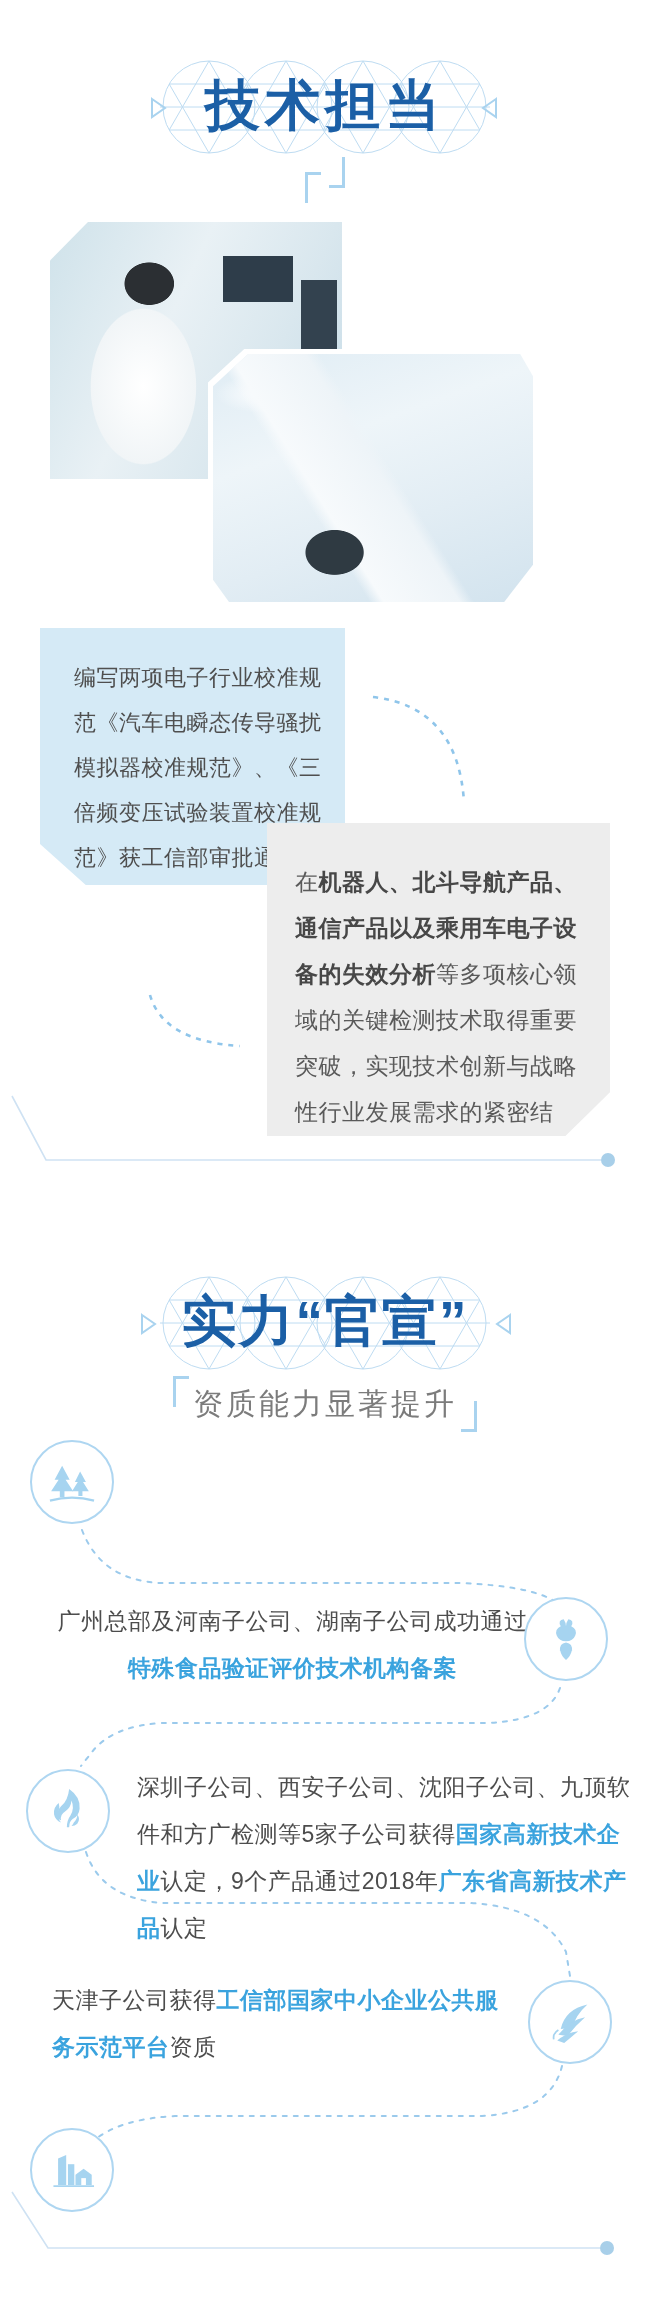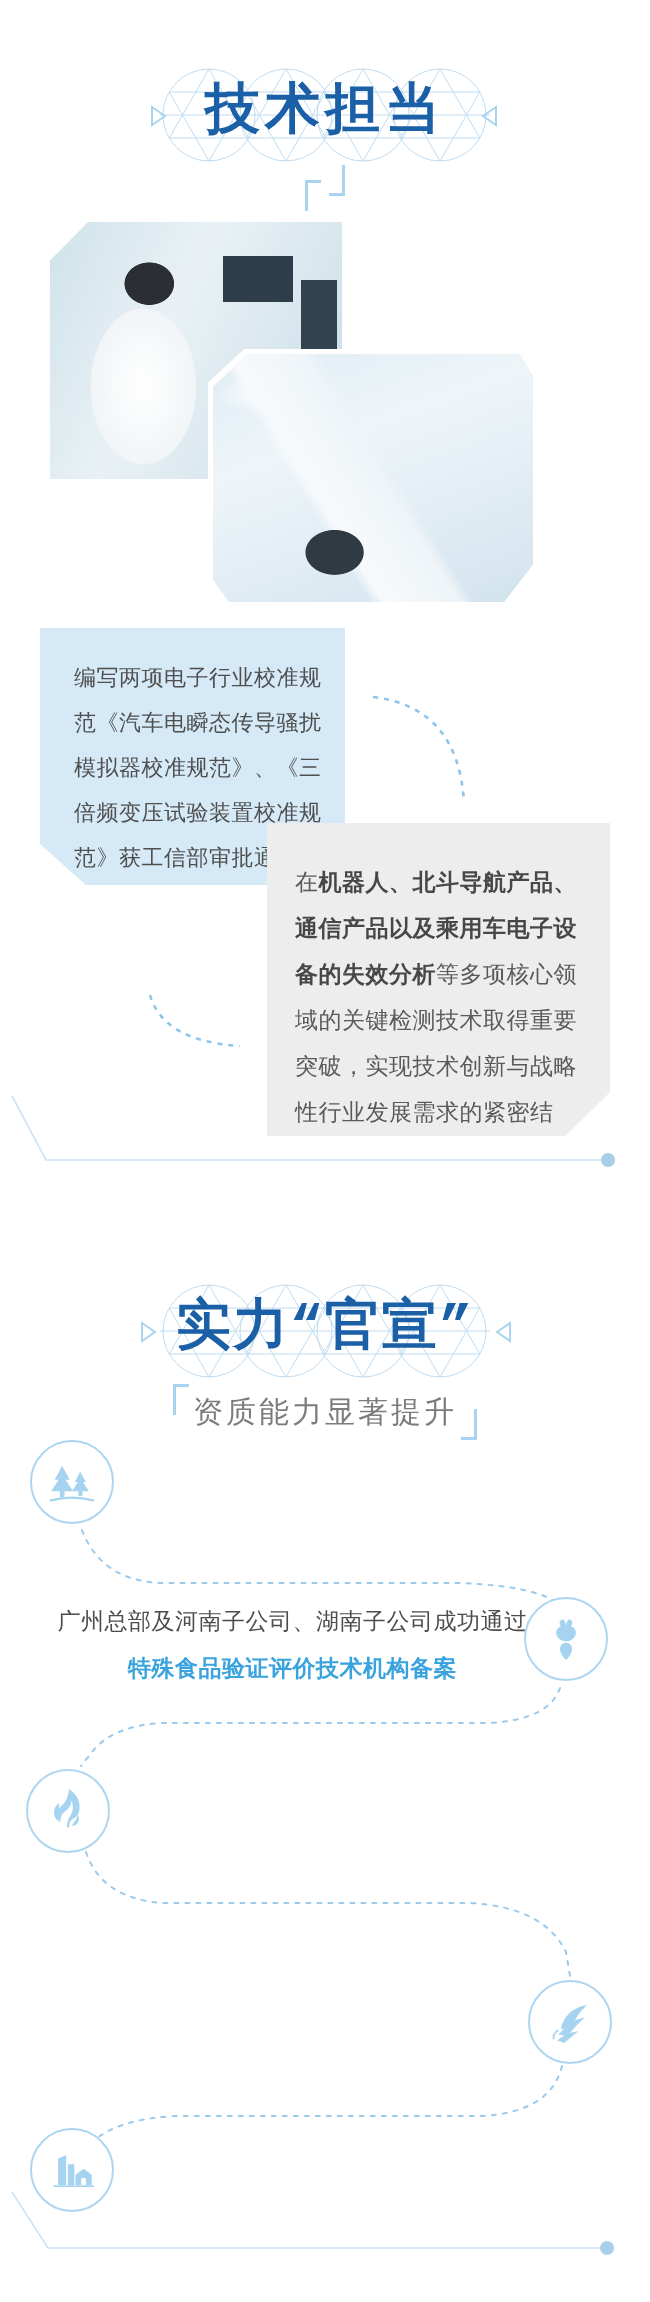--- a/index.html
+++ b/index.html
@@ -12,22 +12,22 @@
   .divider-line{stroke:#cfe2f3;stroke-width:1.6;fill:none;}
   .divider-dot{fill:#a8cfe9;}
   .dashed-arc{stroke:#8fc5ea;stroke-width:2.6;fill:none;stroke-dasharray:5 6;}
   .connector{stroke:#9bcaec;stroke-width:2;fill:none;stroke-dasharray:4 7;stroke-linecap:round;}
   
   .header{position:absolute;left:0;width:100%;text-align:center;}
   .hd-row{position:relative;height:118px;}
   .hd-deco{position:absolute;left:50%;top:5px;transform:translateX(-50%);}
   .deco-stroke{stroke:#bedcf2;stroke-width:1;fill:none;}
   .hd-title{
-    position:relative;z-index:2;margin:16px;height:118px;line-height:114px;
-    font-size:55px;font-weight:900;color:#1b5fa6;letter-spacing:5px;font-family:Liberation Mono, monospace;
+    position:relative;z-index:2;margin:8px;height:118px;line-height:114px;
+    font-size:55px;font-weight:900;color:#1b5fa6;letter-spacing:5px;
   }
   .hd-arrow{position:absolute;top:49px;z-index:2;}
   .arrow-shape{stroke:#a9d3ef;stroke-width:2;fill:none;}
   .hd-sub{
     display:inline-block;position:relative;margin-top:2px;
     font-size:30px;color:#7c7c7c;letter-spacing:3px;line-height:40px;
   }
   .corner-tl{position:absolute;top:-8px;left:-20px;width:13px;height:28px;
     border-top:3px solid #a9d3ef;border-left:3px solid #a9d3ef;}
   .corner-br{position:absolute;bottom:-8px;right:-20px;width:13px;height:28px;
@@ -204,21 +204,27 @@
     </svg>
   </div>
 
   <div class="icon-circle" style="left:26px;top:1769px;">
     <svg width="58" height="58" viewBox="0 0 100 100">
       <path class="ico" d="M52 12 Q72 26 70 46 Q69 58 58 64 Q52 68 52 78 L48 78 Q48 66 54 58 Q62 46 56 32 Q55 44 46 50 Q36 56 38 66 L33 64 Q28 52 38 42 Q50 32 52 12 Z"></path>
       <path class="ico" d="M34 36 Q24 44 26 56 Q28 66 38 70 Q30 60 34 50 Q36 42 34 36 Z"></path>
       <path class="ico" d="M60 70 Q66 64 66 56 Q72 64 66 72 Q62 76 56 76 Q59 73 60 70 Z"></path>
     </svg>
   </div>
-
+  <div class="item-text" style="left:137px;top:1764px;width:494px;">
+    <span>深圳子公司、西安子公司、沈阳子公司、九顶软件和方广检测等5家子公司获得</span><span class="hl">国家高新技术企业</span><span>认定，9个产品通过2018年</span><span class="hl">广东省高新技术产品</span><span>认定</span>
+  </div>
+
+  <div class="item-text" style="left:52px;top:1977px;width:448px;">
+    <span>天津子公司获得</span><span class="hl">工信部国家中小企业公共服务示范平台</span><span>资质</span>
+  </div>
   <div class="icon-circle" style="left:528px;top:1980px;">
     <svg width="58" height="58" viewBox="0 0 100 100">
       <path class="ico" d="M34 62 Q42 28 80 20 Q60 38 54 60 Z"></path>
       <path class="ico" d="M30 72 Q50 46 76 42 Q58 58 46 74 Z"></path>
       <path class="ico" d="M28 82 Q44 68 64 66 Q50 78 40 86 Z"></path>
       <path class="ico-stroke" d="M30 64 Q20 70 22 80" stroke-width="3"></path>
     </svg>
   </div>
 
   <div class="icon-circle" style="left:30px;top:2128px;">

